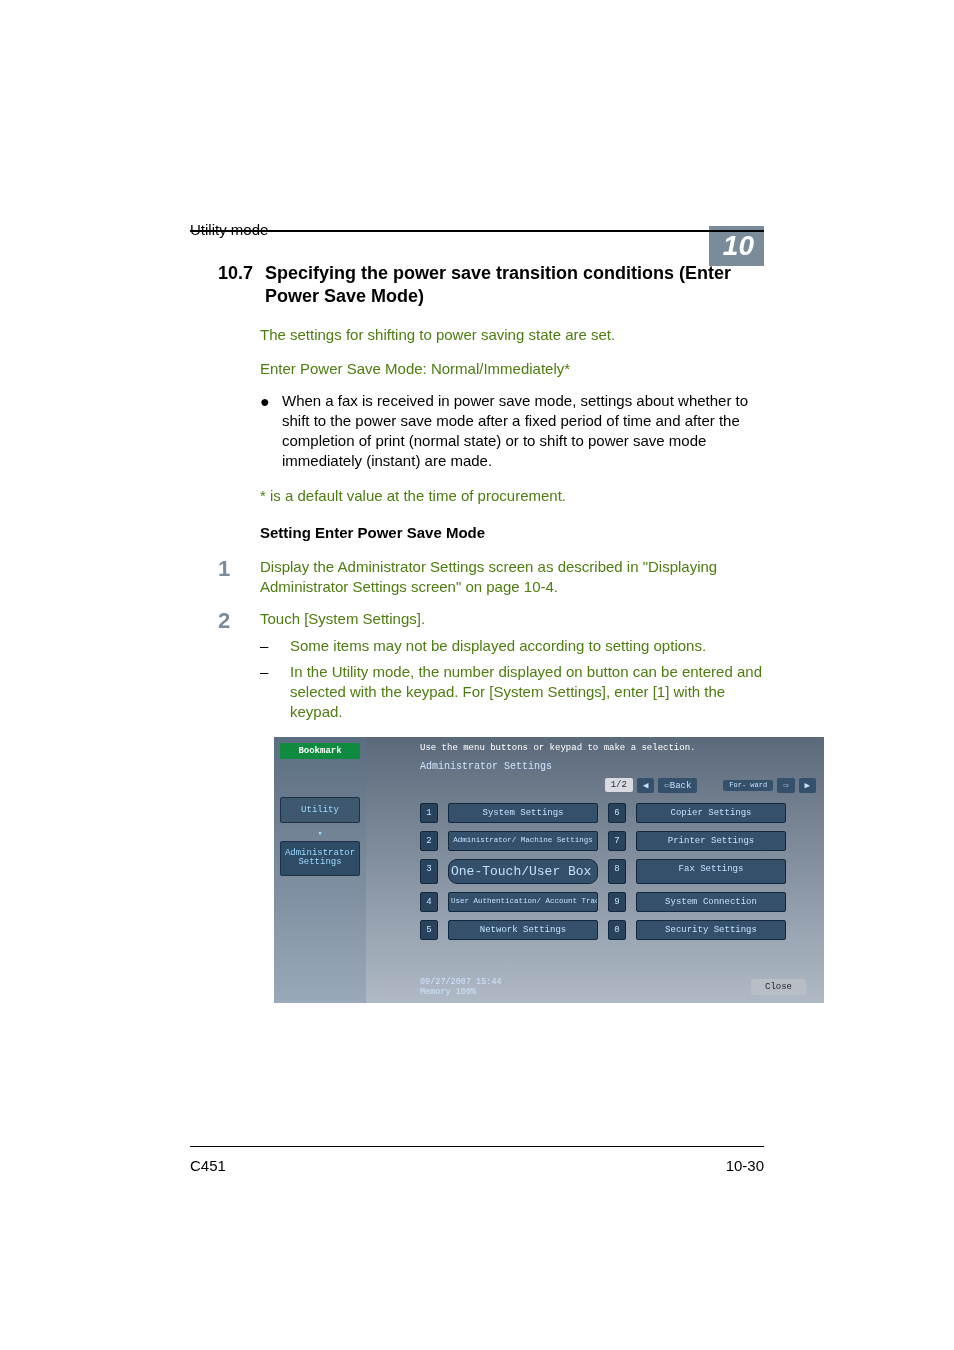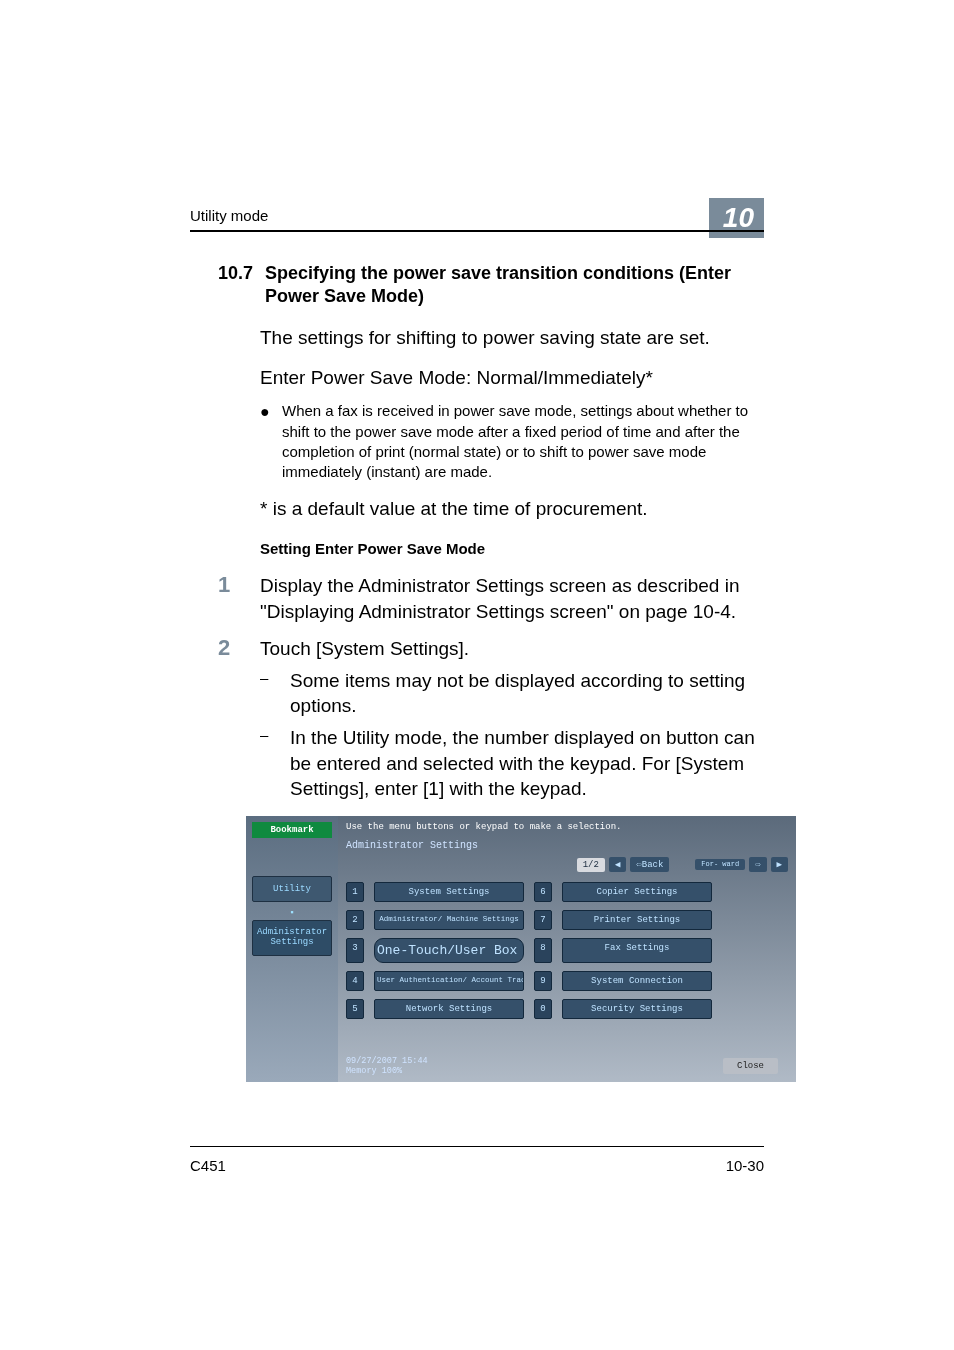--- a/index.html
+++ b/index.html
@@ -1,40 +1,40 @@
 <!DOCTYPE html>
 <html><head>
   <meta charset="utf-8">
   <style>
     * { box-sizing: border-box; margin: 0; padding: 0; }
     html, body { width: 954px; height: 1350px; background: #fff; font-family: Arial, Helvetica, sans-serif; }
     .page { position: relative; width: 954px; height: 1350px; padding: 210px 190px 0 190px; }
     .header-row { position: absolute; top: 198px; left: 190px; right: 190px; display: flex; justify-content: space-between; align-items: center; }
     .header-left { font-size: 15px; color: #000; padding-bottom: 6px; }
-    .header-num { position: relative; font-size: 28px; font-weight: bold; font-style: italic; color: #fff; background: #7a8b9a; padding: 4px 10px 4px 14px; }
+    .header-num { position: relative; font-size: 28px; font-weight: bold; font-style: italic; color: #fff; background: #7a8b9a; padding: 4px 10px 4px 14px; margin-top: 28px; }
     .header-rule { position: absolute; top: 230px; left: 190px; right: 190px; height: 2px; background: #000; }
     .content { position: absolute; top: 262px; left: 218px; right: 190px; }
     h2.sec { font-size: 18px; font-weight: bold; color: #000; line-height: 1.25; margin-bottom: 18px; }
     .secnum { display: inline-block; width: 42px; vertical-align: top; }
     .secttl { display: inline-block; width: 480px; vertical-align: top; }
-    p.body, li.body, .step-text, .dash-text { font-size: 19px; color: #000000; line-height: 1.35; }
+    p.body, li.body, .step-text, .dash-text { font-size: 15px; color: #4d7c0f; line-height: 1.35; }
     .para-block { margin-left: 42px; margin-bottom: 14px; }
     .bullet-row { display: flex; margin-left: 42px; margin-bottom: 14px; }
     .bullet-dot { width: 22px; flex-shrink: 0; font-size: 16px; line-height: 1.2; padding-top: 1px; }
     .bullet-text { flex: 1; font-size: 15px; line-height: 1.35; }
     h3.sub { font-size: 15px; font-weight: bold; color: #000; margin-left: 42px; margin-top: 18px; margin-bottom: 16px; }
     .step-row { display: flex; margin-bottom: 12px; }
     .step-num { width: 42px; flex-shrink: 0; font-size: 22px; font-weight: bold; color: #7a8b9a; line-height: 1; padding-top: 1px; }
     .step-body { flex: 1; }
     .dash-row { display: flex; margin-top: 6px; }
     .dash-mark { width: 30px; flex-shrink: 0; font-size: 15px; line-height: 1.35; }
     .dash-text { flex: 1; }
 
     
-    .screen { width: 550px; height: 266px; margin: 14px 0 0 28px; background: linear-gradient(180deg, #5b6a7b 0%, #b0bac6 100%); display: flex; color: #fff; font-family: "Courier New", monospace; font-size: 9px; position: relative; }
+    .screen { width: 550px; height: 266px; margin: 14px 0 0 56px; background: linear-gradient(180deg, #5b6a7b 0%, #b0bac6 100%); display: flex; color: #fff; font-family: "Courier New", monospace; font-size: 9px; position: relative; gap: 46px; }
     .screen .left { width: 92px; background: linear-gradient(180deg, #5b6d80 0%, #9aa9ba 100%); padding: 6px 6px 0 6px; }
     .bookmark { background: #0f8a3f; font-weight: bold; color: #fff; font-size: 9px; text-align: center; padding: 3px 0; margin-bottom: 38px; }
     .left-btn { background: #3e5870; color: #9bd9ff; text-align: center; padding: 7px 0; border: 1px solid #1e3042; border-radius: 2px; font-size: 9px; margin-bottom: 6px; }
     .left-sep { text-align: center; color: #9de0ff; font-size: 9px; margin-bottom: 2px; }
     .left-btn.active { background: #2e4c66; }
     .screen .right { flex: 1; padding: 6px 8px 0 8px; position: relative; }
     .rtop { color: #fff; font-size: 9px; margin-bottom: 8px; }
     .rtitle { color: #cfe3ff; font-size: 10px; margin-bottom: 6px; }
     .rnav { display: flex; justify-content: flex-end; gap: 4px; margin-bottom: 10px; align-items: center; }
     .navchip { background: #d9dbe0; color: #1a2a3d; font-size: 9px; padding: 2px 6px; border-radius: 2px; }

